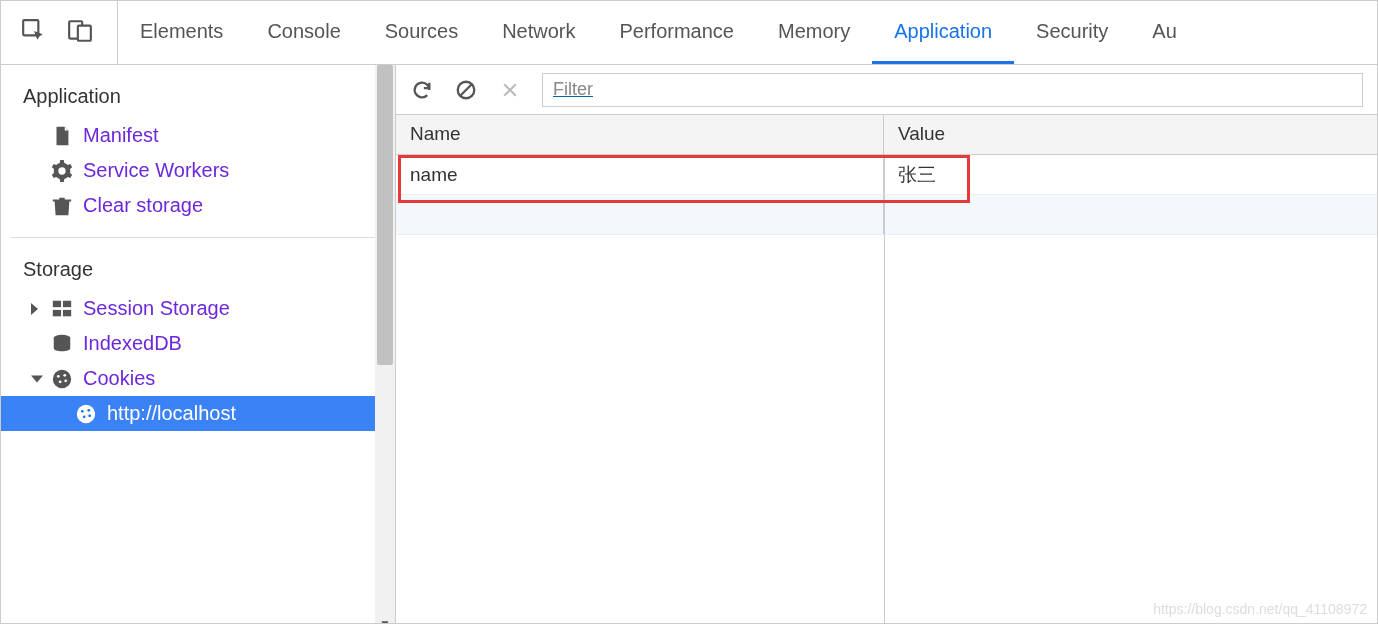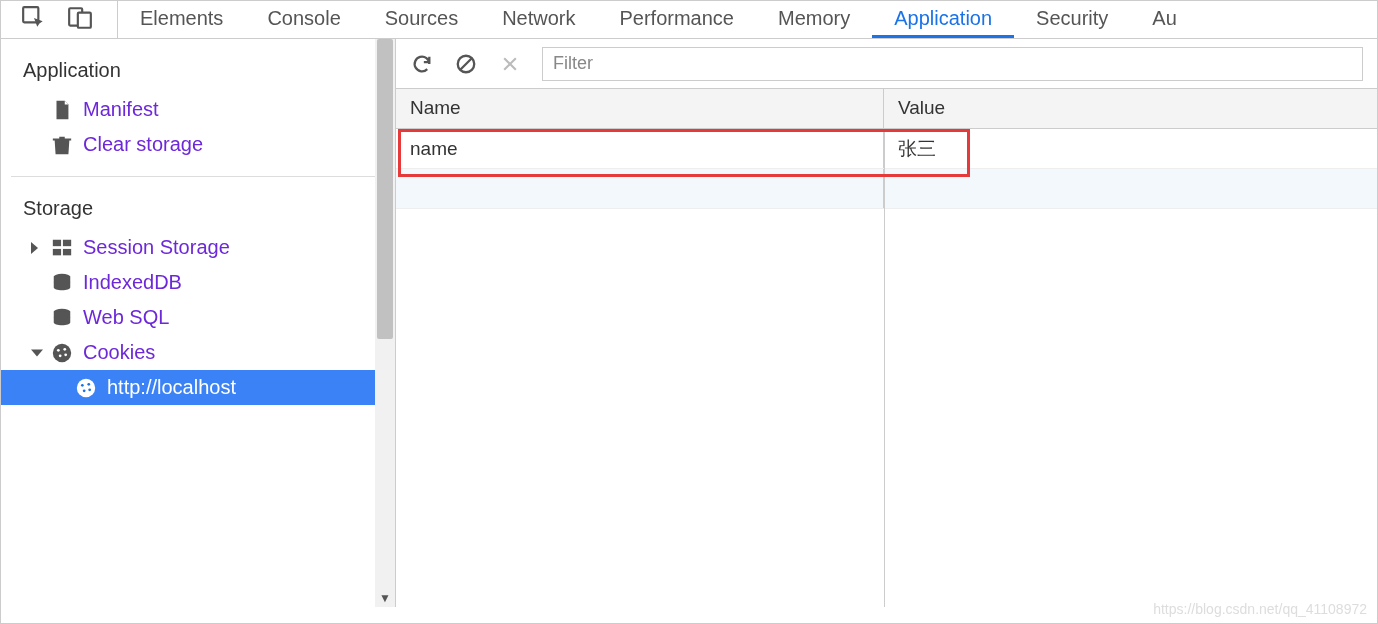--- a/index.html
+++ b/index.html
@@ -12,21 +12,21 @@
     height: 624px;
     overflow: hidden;
     border: 1px solid #ccc;
     position: relative;
   }
 
   
   .tabbar {
     display: flex;
     align-items: center;
-    height: 38px;
+    height: 64px;
     border-bottom: 1px solid #ccc;
     padding: 0 10px 0 20px;
     gap: 0;
   }
   .tabbar .tool-icons {
     display: flex;
     align-items: center;
     gap: 20px;
     padding-right: 24px;
     border-right: 1px solid #ccc;
@@ -155,20 +155,21 @@
   .toolbar .btn { width: 24px; height: 24px; display:flex; align-items:center; justify-content:center; cursor:pointer; color:#555; }
   .toolbar .btn.disabled { color: #bbb; }
   .filter-input {
     flex: 1;
     height: 34px;
     border: 1px solid #ccc;
     padding: 0 10px;
     font-size: 18px;
     color: #0369a1;
     outline: none;
+    text-decoration: underline;
   }
   .filter-input::placeholder { color: #888; }
 
   
   .table {
     flex: 1;
     position: relative;
   }
   .thead {
     display: flex;
@@ -269,20 +270,28 @@
           <svg viewBox="0 0 24 24" fill="#555">
               <path d="M6 2h9l4 4v16H6z"></path>
               <path d="M15 2v4h4" fill="#fff"></path>
             </svg>
         </span>
         <span>Manifest</span>
       </li>
       <li>
         <span class="icon">
           <svg viewBox="0 0 24 24" fill="#555">
+              <path d="M12 8a4 4 0 100 8 4 4 0 000-8zm9 4a9 9 0 01-.3 2.2l2.4 1.9-2 3.5-2.8-1a8.9 8.9 0 01-3.8 2.2L14 24h-4l-.5-3.2a8.9 8.9 0 01-3.8-2.2l-2.8 1-2-3.5 2.4-1.9A9 9 0 013 12a9 9 0 01.3-2.2L.9 7.9l2-3.5 2.8 1A8.9 8.9 0 019.5 3.2L10 0h4l.5 3.2a8.9 8.9 0 013.8 2.2l2.8-1 2 3.5-2.4 1.9A9 9 0 0121 12z"></path>
+            </svg>
+        </span>
+        <span>Service Workers</span>
+      </li>
+      <li>
+        <span class="icon">
+          <svg viewBox="0 0 24 24" fill="#555">
               <path d="M4 7h16l-1 15H5zM9 3h6v2H9zM2 5h20v2H2z"></path>
             </svg>
         </span>
         <span>Clear storage</span>
       </li>
     </ul>
 
     <hr class="divider">
 
     <div class="section-title">Storage</div>
@@ -300,30 +309,20 @@
       </li>
       <li>
         <span class="icon">
           <svg viewBox="0 0 24 24" fill="#555">
               <ellipse cx="12" cy="5" rx="9" ry="3"></ellipse>
               <path d="M3 5v6c0 1.7 4 3 9 3s9-1.3 9-3V5"></path>
               <path d="M3 11v6c0 1.7 4 3 9 3s9-1.3 9-3v-6"></path>
             </svg>
         </span>
         <span>IndexedDB</span>
-      </li>
-      <li>
-        <span class="icon">
-          <svg viewBox="0 0 24 24" fill="#555">
-              <ellipse cx="12" cy="5" rx="9" ry="3"></ellipse>
-              <path d="M3 5v6c0 1.7 4 3 9 3s9-1.3 9-3V5"></path>
-              <path d="M3 11v6c0 1.7 4 3 9 3s9-1.3 9-3v-6"></path>
-            </svg>
-        </span>
-        <span>Web SQL</span>
       </li>
       <li class="has-caret caret-down">
         <span class="icon">
           <svg viewBox="0 0 24 24" fill="#555">
               <circle cx="12" cy="12" r="10"></circle>
               <circle cx="8" cy="9" r="1.5" fill="#fff"></circle>
               <circle cx="15" cy="8" r="1.5" fill="#fff"></circle>
               <circle cx="10" cy="15" r="1.5" fill="#fff"></circle>
               <circle cx="16" cy="14" r="1.5" fill="#fff"></circle>
             </svg>

